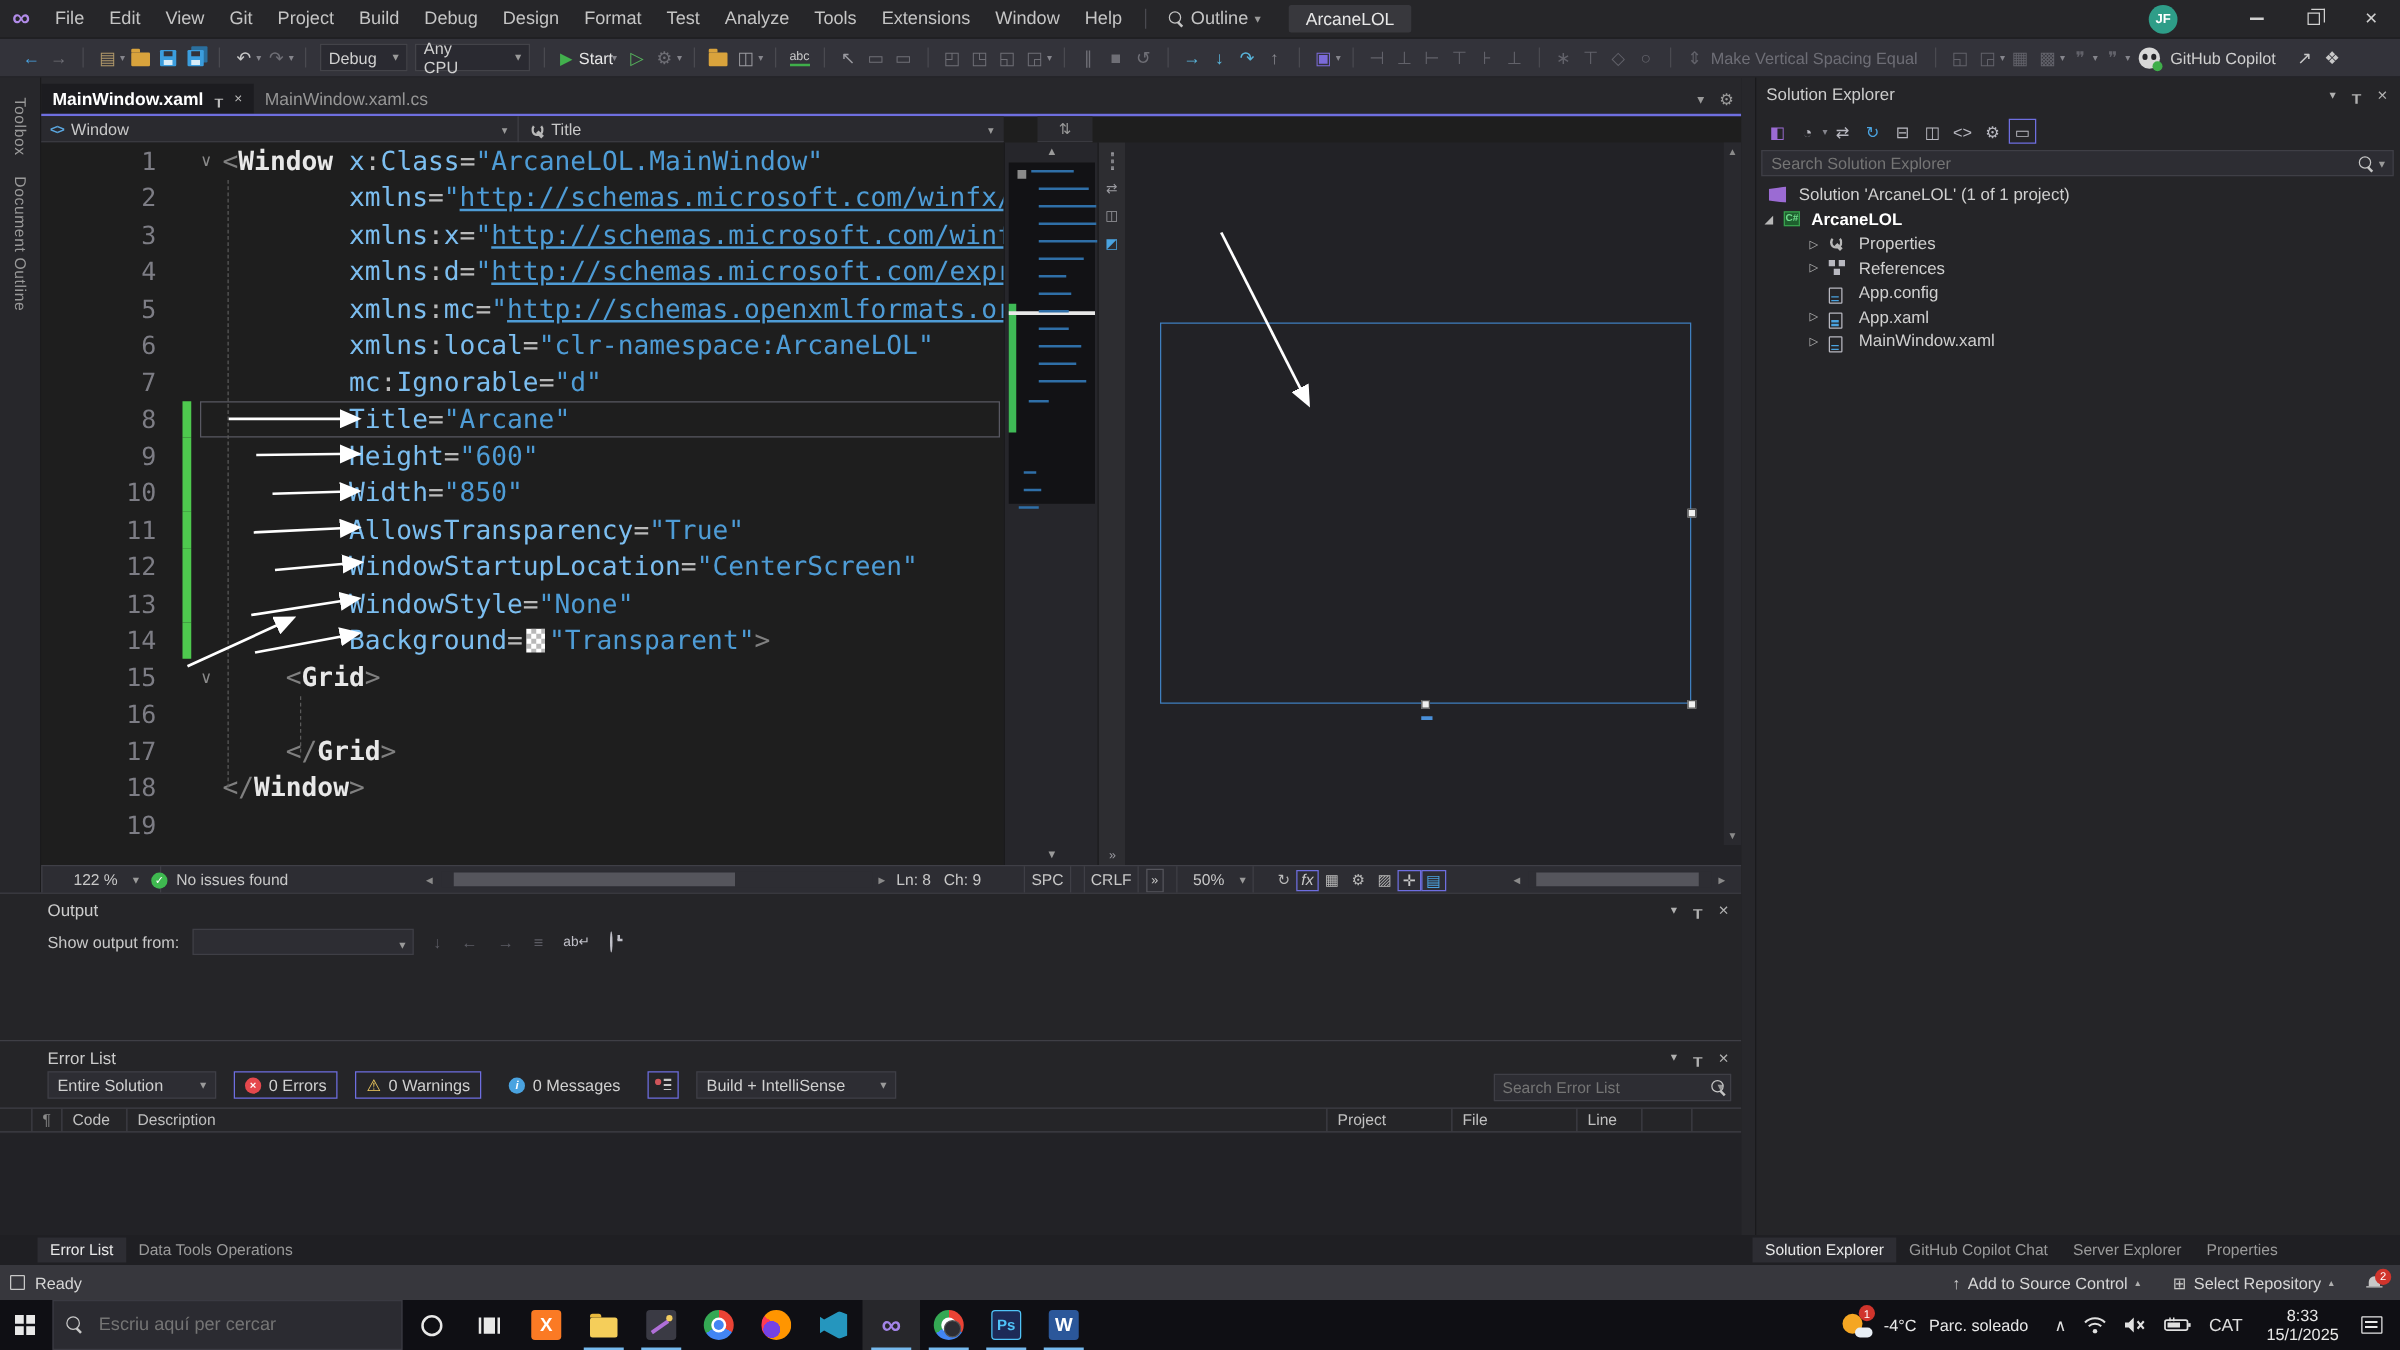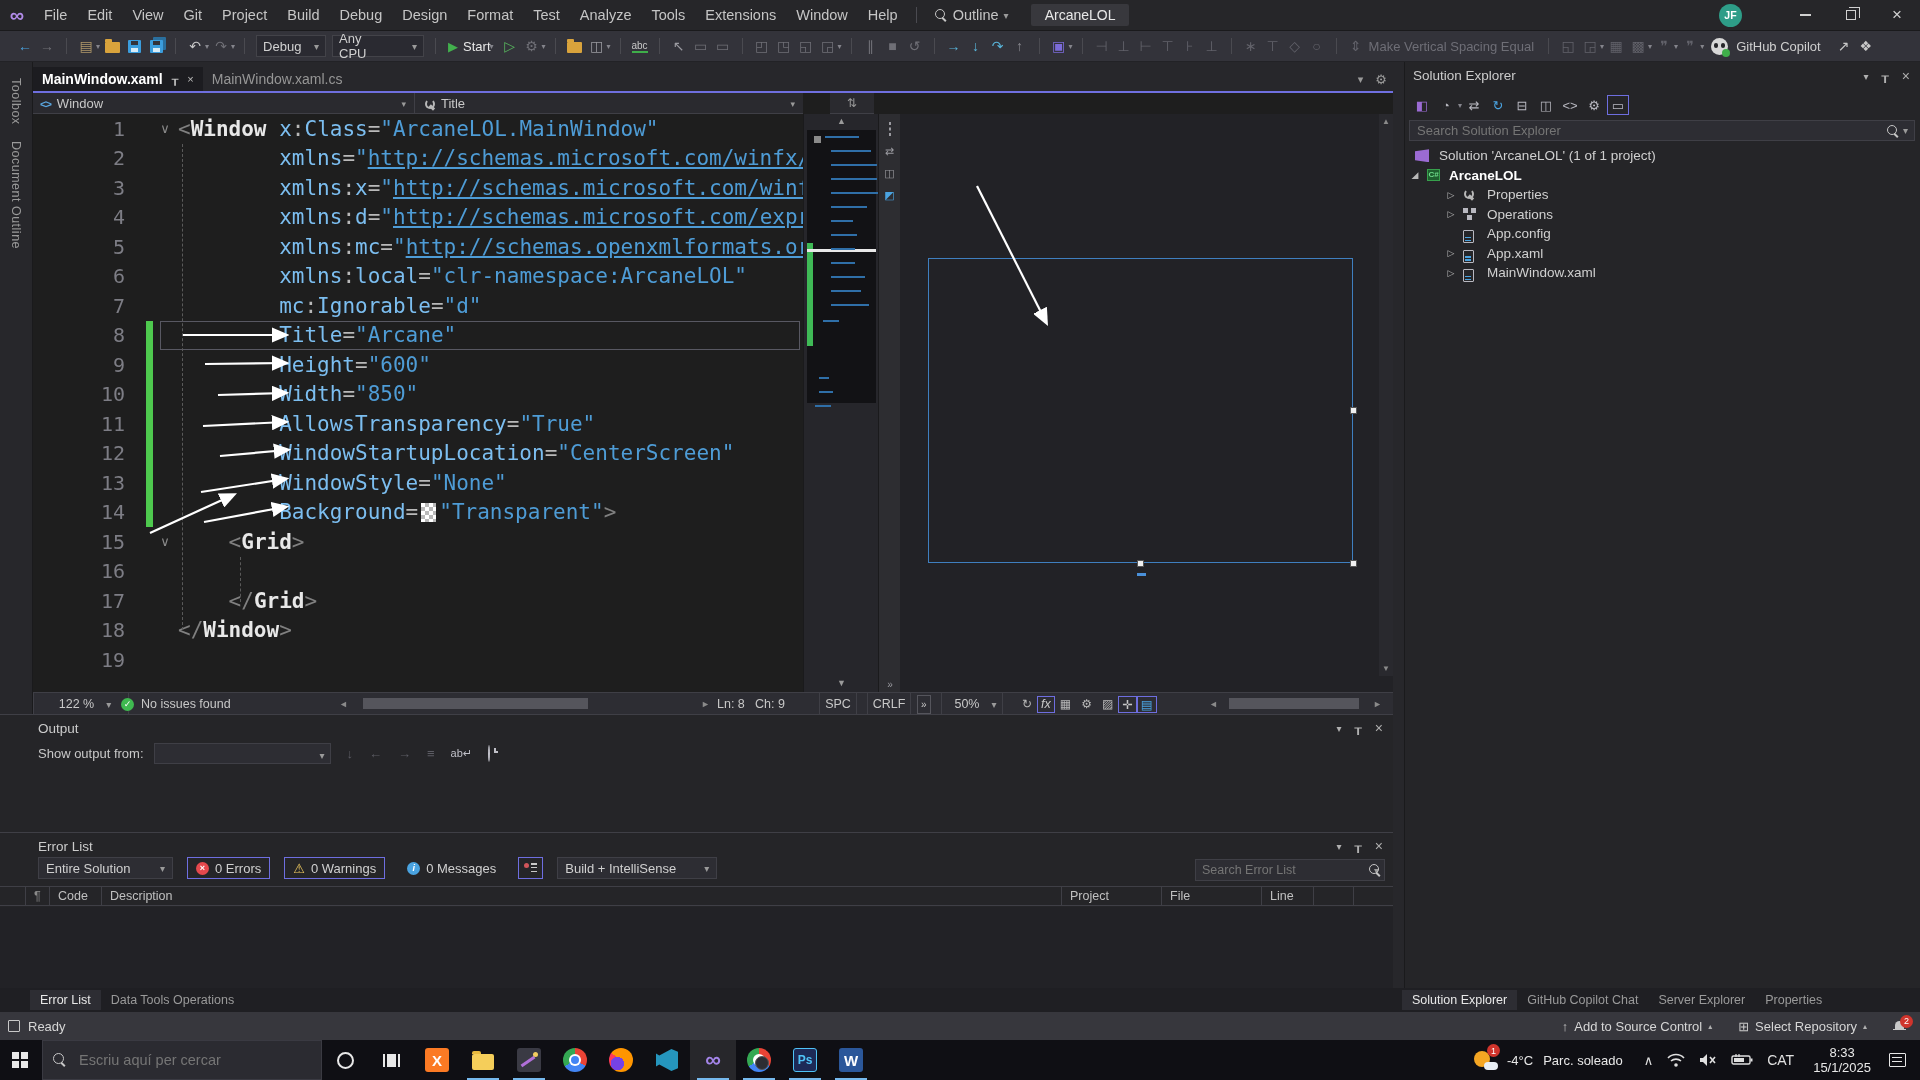--- a/index.html
+++ b/index.html
@@ -816,21 +816,21 @@
             <span class="tr-lbl" data-interactable="false" style="left: 44px; font-weight: bold; color: rgb(255, 255, 255);">ArcaneLOL</span>
           </div>
           <div class="tree-row" data-interactable="true">
             <span class="tr-exp" data-interactable="true" style="left: 40px;">▷</span>
             <span class="tr-ic" data-interactable="false" style="left: 58px; top: 3px;"><span class="i-wrench" data-interactable="false"></span></span>
             <span class="tr-lbl" data-interactable="false" style="left: 82px;">Properties</span>
           </div>
           <div class="tree-row" data-interactable="true">
             <span class="tr-exp" data-interactable="true" style="left: 40px;">▷</span>
             <span class="tr-ic ti-refs" data-interactable="false" style="left: 58px; top: 3px;"></span>
-            <span class="tr-lbl" data-interactable="false" style="left: 82px;">Operations</span>
+            <span class="tr-lbl" data-interactable="false" style="left: 82px;">References</span>
           </div>
           <div class="tree-row" data-interactable="true">
             <span class="tr-exp" data-interactable="true" style="left: 40px;"></span>
             <span class="tr-ic ti-doc" data-interactable="false" style="left: 58px; top: 3px;"></span>
             <span class="tr-lbl" data-interactable="false" style="left: 82px;">App.config</span>
           </div>
           <div class="tree-row" data-interactable="true">
             <span class="tr-exp" data-interactable="true" style="left: 40px;">▷</span>
             <span class="tr-ic ti-doc" data-interactable="false" style="left: 58px; top: 3px;"></span>
             <span class="tr-lbl" data-interactable="false" style="left: 82px;">App.xaml</span>

